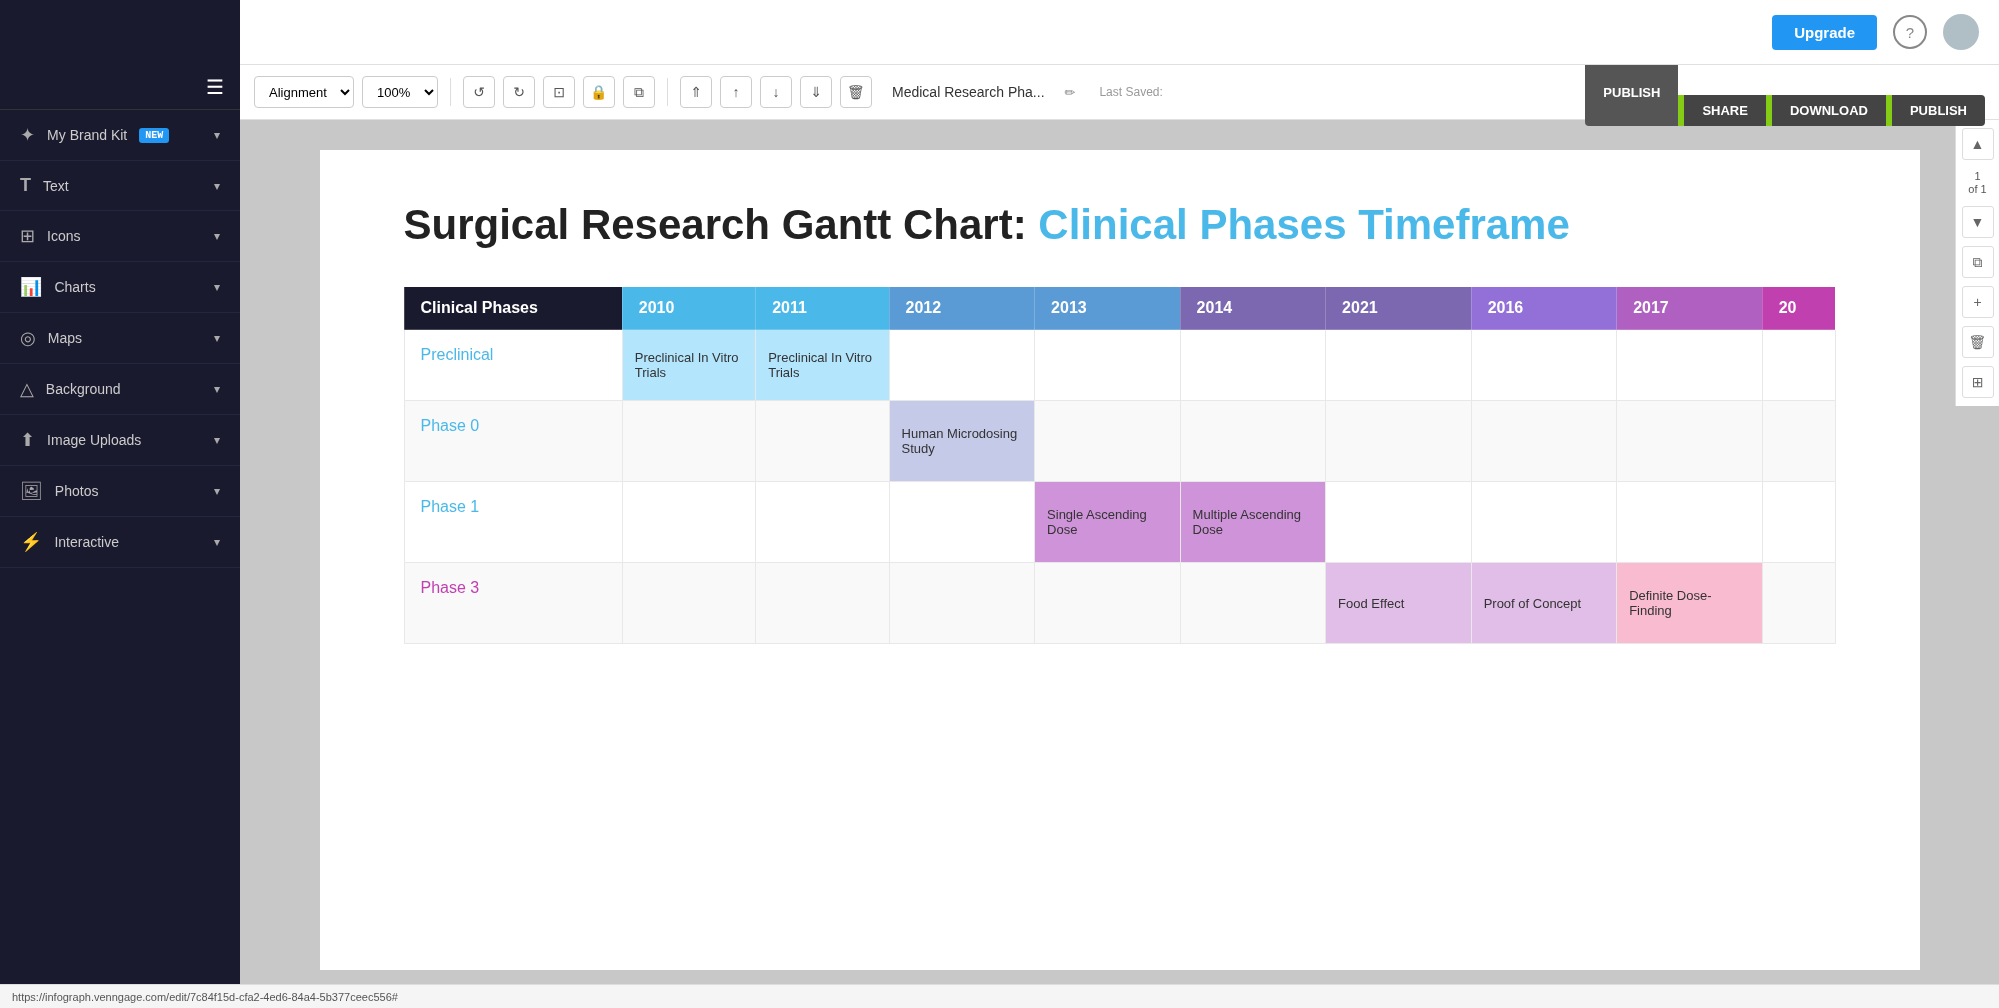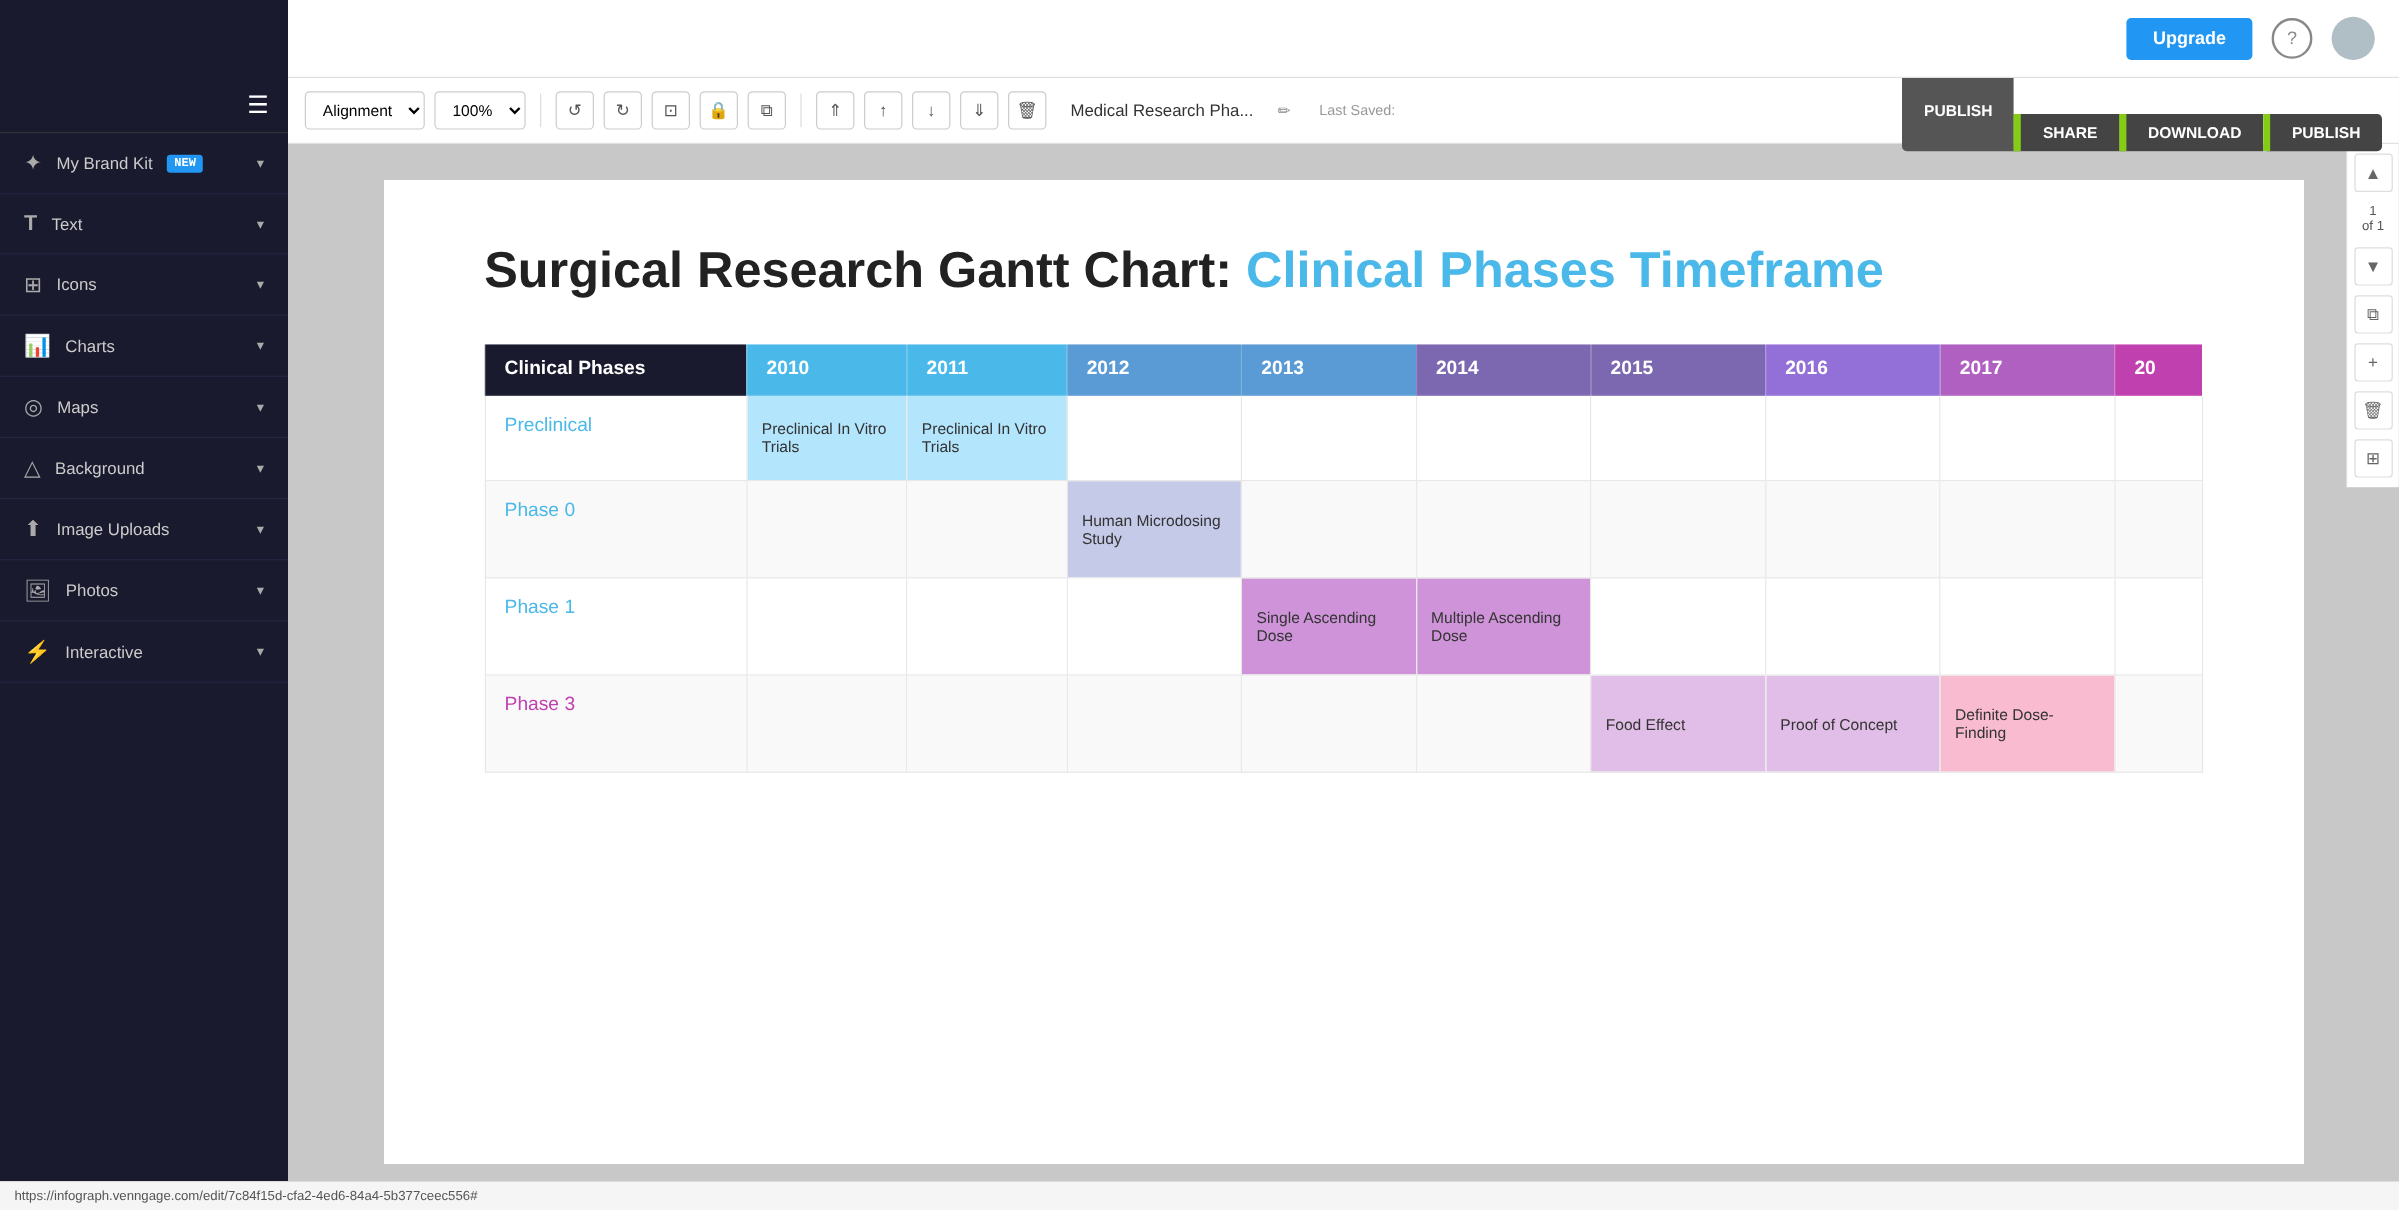--- a/index.html
+++ b/index.html
@@ -360,21 +360,21 @@
 
       <table class="gantt-table">
         <thead>
           <tr class="gantt-header-row">
             <th class="gantt-header-cell gantt-header-phases" style="width:180px;">Clinical Phases</th>
             <th class="gantt-header-cell header-blue" style="width:110px;">2010</th>
             <th class="gantt-header-cell header-blue" style="width:110px;">2011</th>
             <th class="gantt-header-cell header-medblue" style="width:120px;">2012</th>
             <th class="gantt-header-cell header-medblue" style="width:120px;">2013</th>
             <th class="gantt-header-cell header-purple" style="width:120px;">2014</th>
-            <th class="gantt-header-cell header-purple" style="width:120px;">2015</th>
+            <th class="gantt-header-cell header-purple" style="width:120px;">2021</th>
             <th class="gantt-header-cell header-darkpurple" style="width:120px;">2016</th>
             <th class="gantt-header-cell header-magenta" style="width:120px;">2017</th>
             <th class="gantt-header-cell header-pink" style="width:60px;">20</th>
           </tr>
         </thead>
         <tbody>
 
           <tr class="gantt-data-row">
             <td class="gantt-cell">
               <span class="gantt-phase-label">Preclinical</span>

